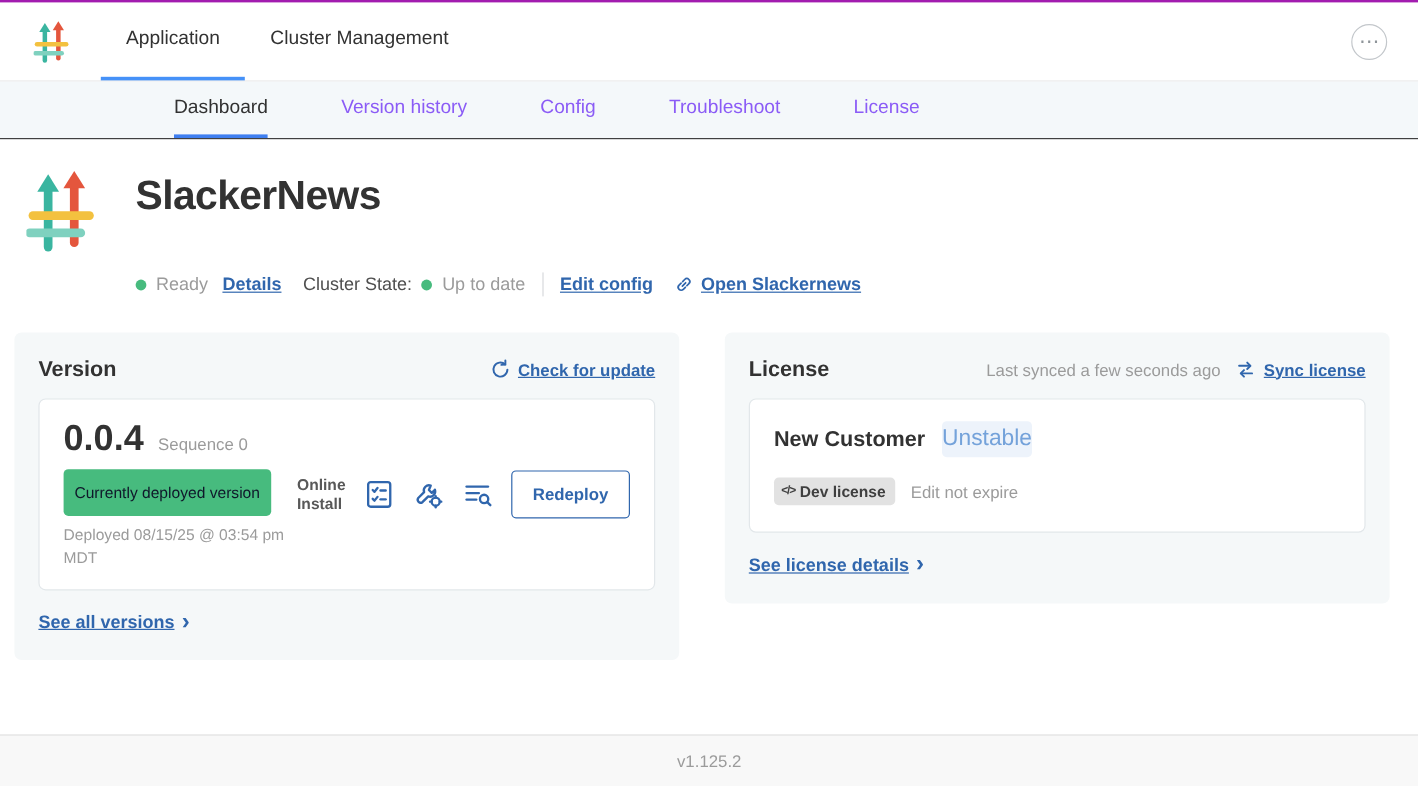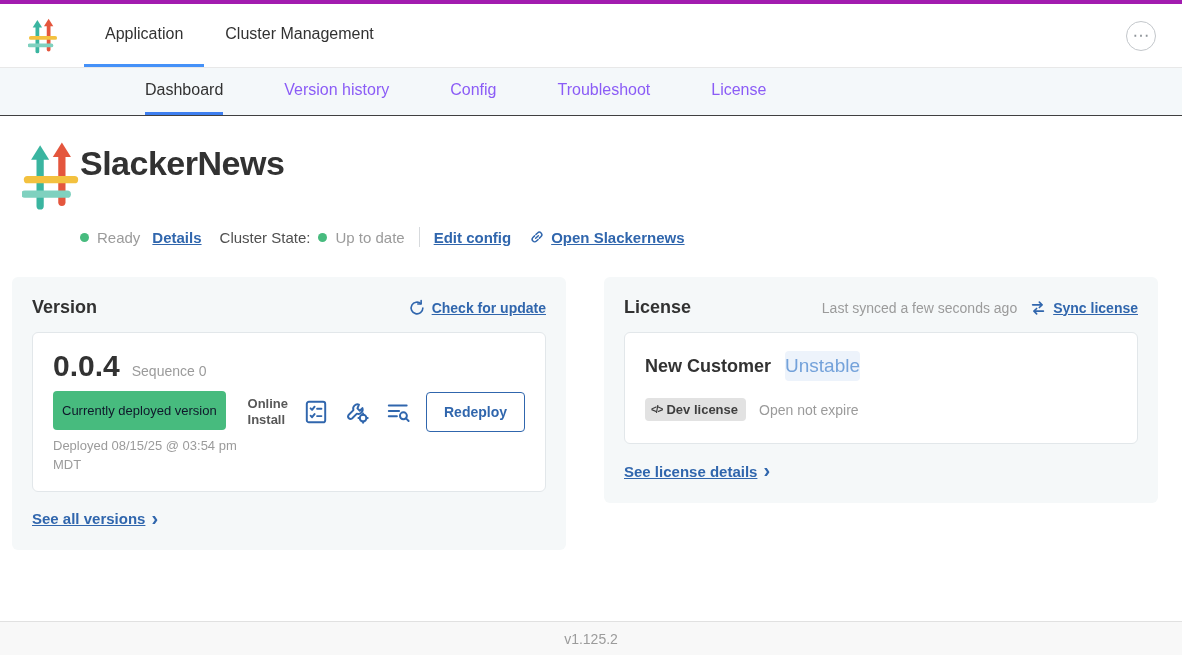--- a/index.html
+++ b/index.html
@@ -8,21 +8,21 @@
     width: 1182px; height: 655px;
     position: relative; overflow: hidden;
     background: #fff;
     color: #323232;
     font-family: "Liberation Sans", sans-serif;
   }
 
   
   .topbar {
     height: 68px;
-    border-top: 4px solid #a21caf;
+    border-top: 2px solid #a21caf;
     border-bottom: 1px solid #e8e8e8;
     display: flex; align-items: stretch;
     padding: 0 26px 0 28px;
     background: #fff;
   }
   .logo-small { display: flex; align-items: center; margin-right: 26px; }
   .logo-small svg { width: 30px; height: 36px; }
   .top-tabs { display: flex; align-items: stretch; }
   .top-tab {
     display: flex; align-items: center;
@@ -46,21 +46,21 @@
     border-bottom: 1px solid #404040;
   }
   .subnav-item {
     display: flex; align-items: center;
     font-size: 16px; color: #8b5cf6; cursor: pointer;
     border-bottom: 3px solid transparent;
   }
   .subnav-item.active { color: #323232; border-bottom-color: #3e7ff0; }
 
   
-  .app-header { display: flex; padding: 26px 0 0 22px; }
+  .app-header { display: flex; padding: 26px 0 0 22px; gap: 33px; }
   .app-logo-large svg { width: 58px; height: 68px; }
   .app-title { font-size: 34px; font-weight: bold; margin: 2px 0 12px; letter-spacing: -0.5px; }
   .status-row { display: flex; align-items: center; font-size: 15px; margin-top: 44px; }
   .dot {
     width: 9px; height: 9px; border-radius: 50%;
     background: #47bb7e; display: inline-block; flex: none;
   }
   .muted { color: #9b9b9b; }
   .dark-label { color: #4f4f4f; }
   a.link {
@@ -123,21 +123,21 @@
   .badge-gray {
     background: #e2e2e2; color: #3f3f3f; font-size: 13px; font-weight: bold;
     padding: 4px 8px 4px 6px; border-radius: 4px;
     display: inline-flex; align-items: center; gap: 4px;
   }
   .code-glyph { font-size: 10px; font-weight: bold; letter-spacing: -1px; }
   .expire { font-size: 14px; }
 
   
   .footer {
-    position: absolute; left: 0; right: 0; bottom: 0; height: 34px;
+    position: absolute; left: 0; right: 0; bottom: 0; height: 43px;
     background: #f8f8f8; border-top: 1px solid #e1e1e1;
     display: flex; align-items: center; justify-content: center;
     color: #9b9b9b; font-size: 14px;
   }
 
   svg.stroke-ic { fill: none; stroke: currentColor; stroke-width: 1.8; stroke-linecap: round; stroke-linejoin: round; }
 </style>
 </head>
 <body>
 
@@ -298,21 +298,21 @@
     <div class="inner-card license-inner">
       <div class="lic-row1">
         <span class="lic-name">New Customer</span>
         <span class="badge-blue">Unstable</span>
       </div>
       <div class="lic-row2">
         <span class="badge-gray">
           <span class="code-glyph">&lt;/&gt;</span>
           <span>Dev license</span>
         </span>
-        <span class="muted expire">Open not expire</span>
+        <span class="muted expire">Edit not expire</span>
       </div>
     </div>
 
     <a class="link see-link">
       <span class="lbl">See license details</span>
       <span class="chev">›</span>
     </a>
   </section>
 </div>
 

